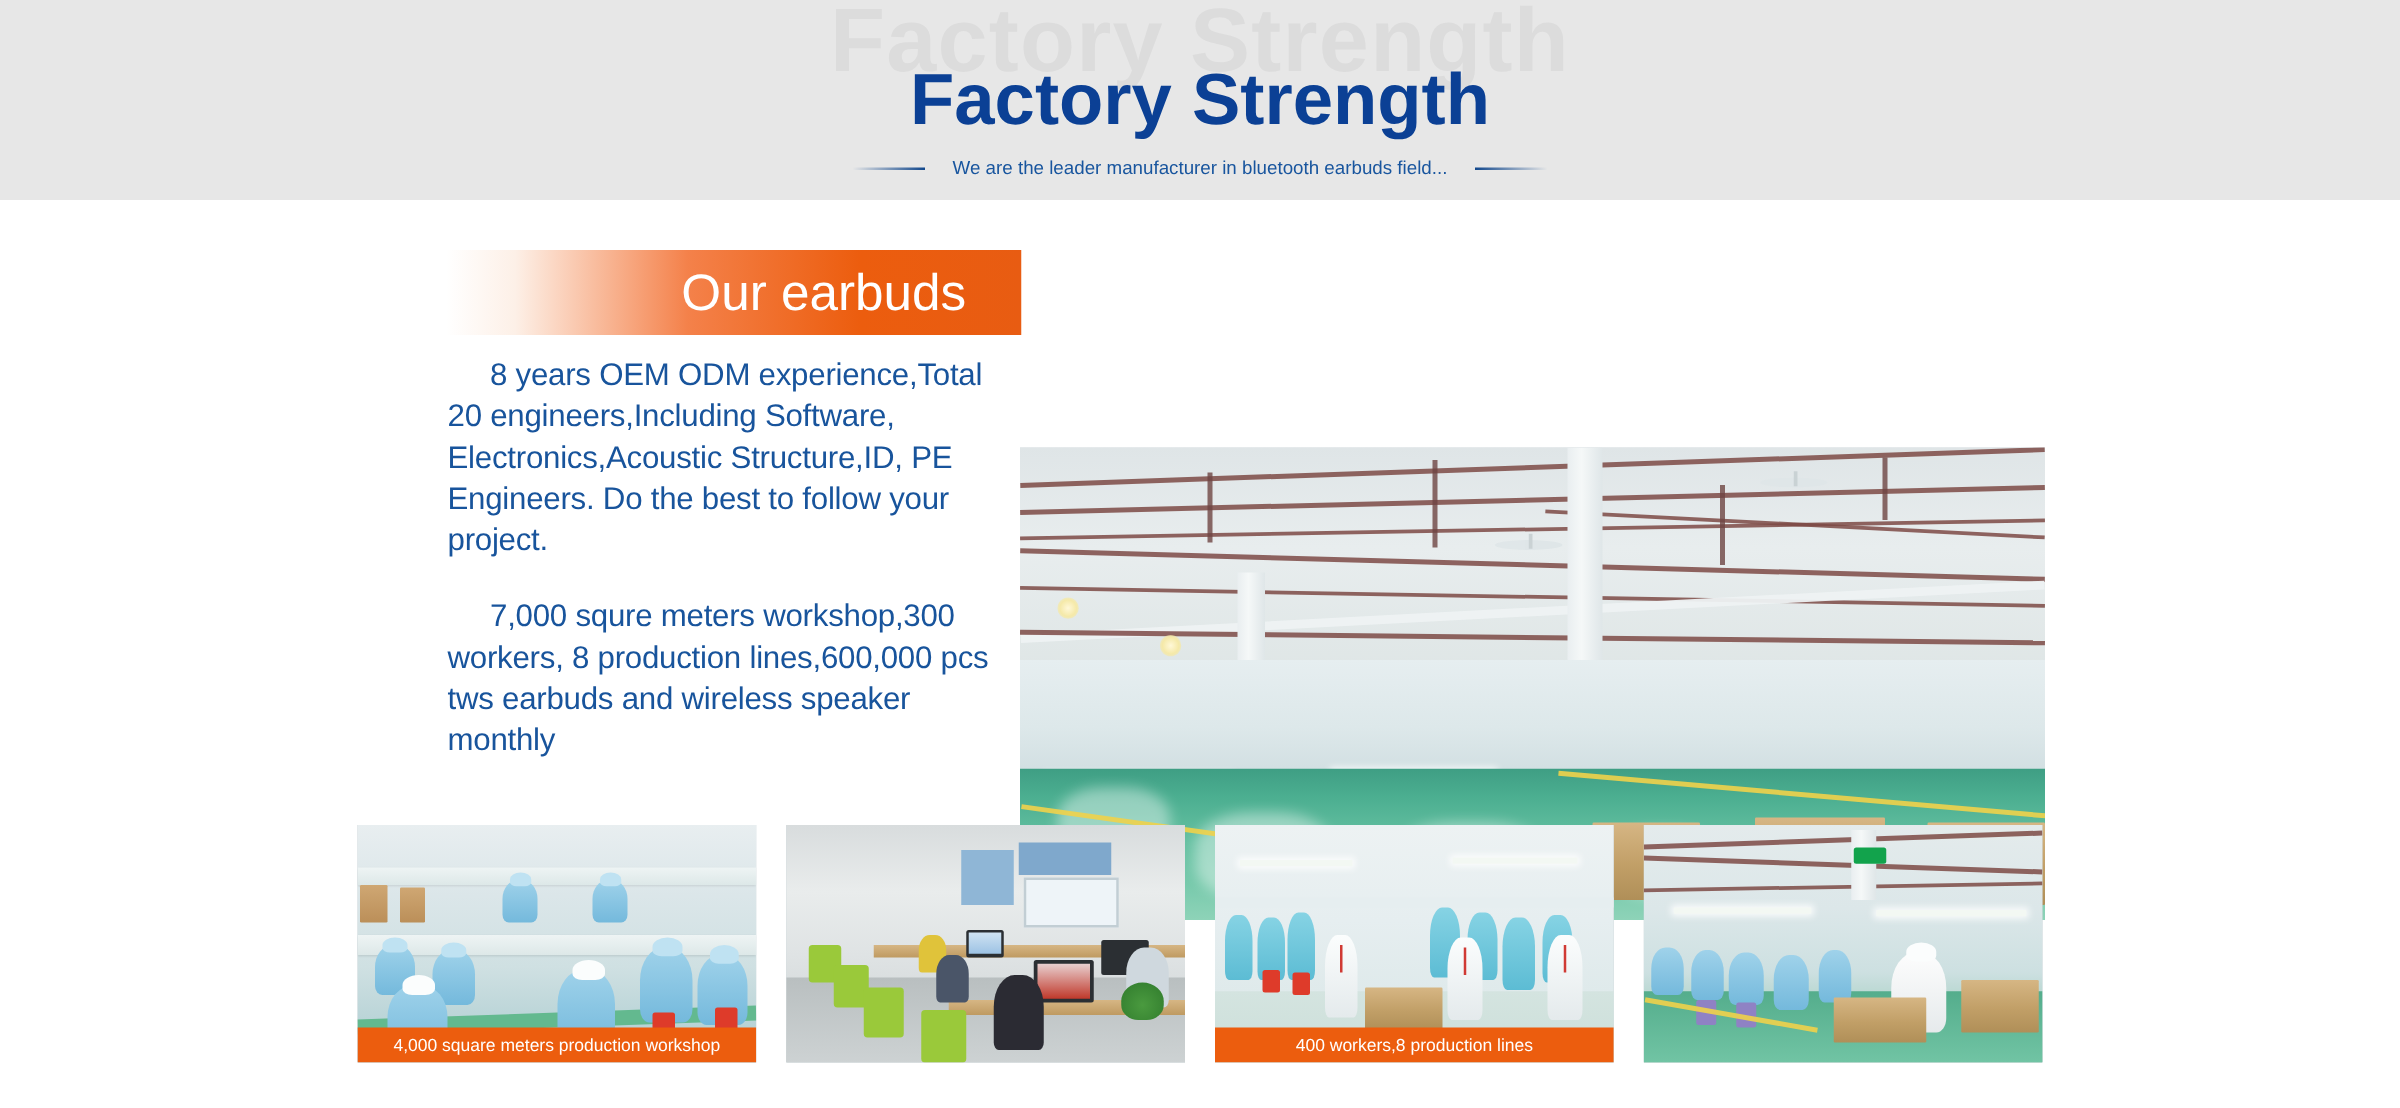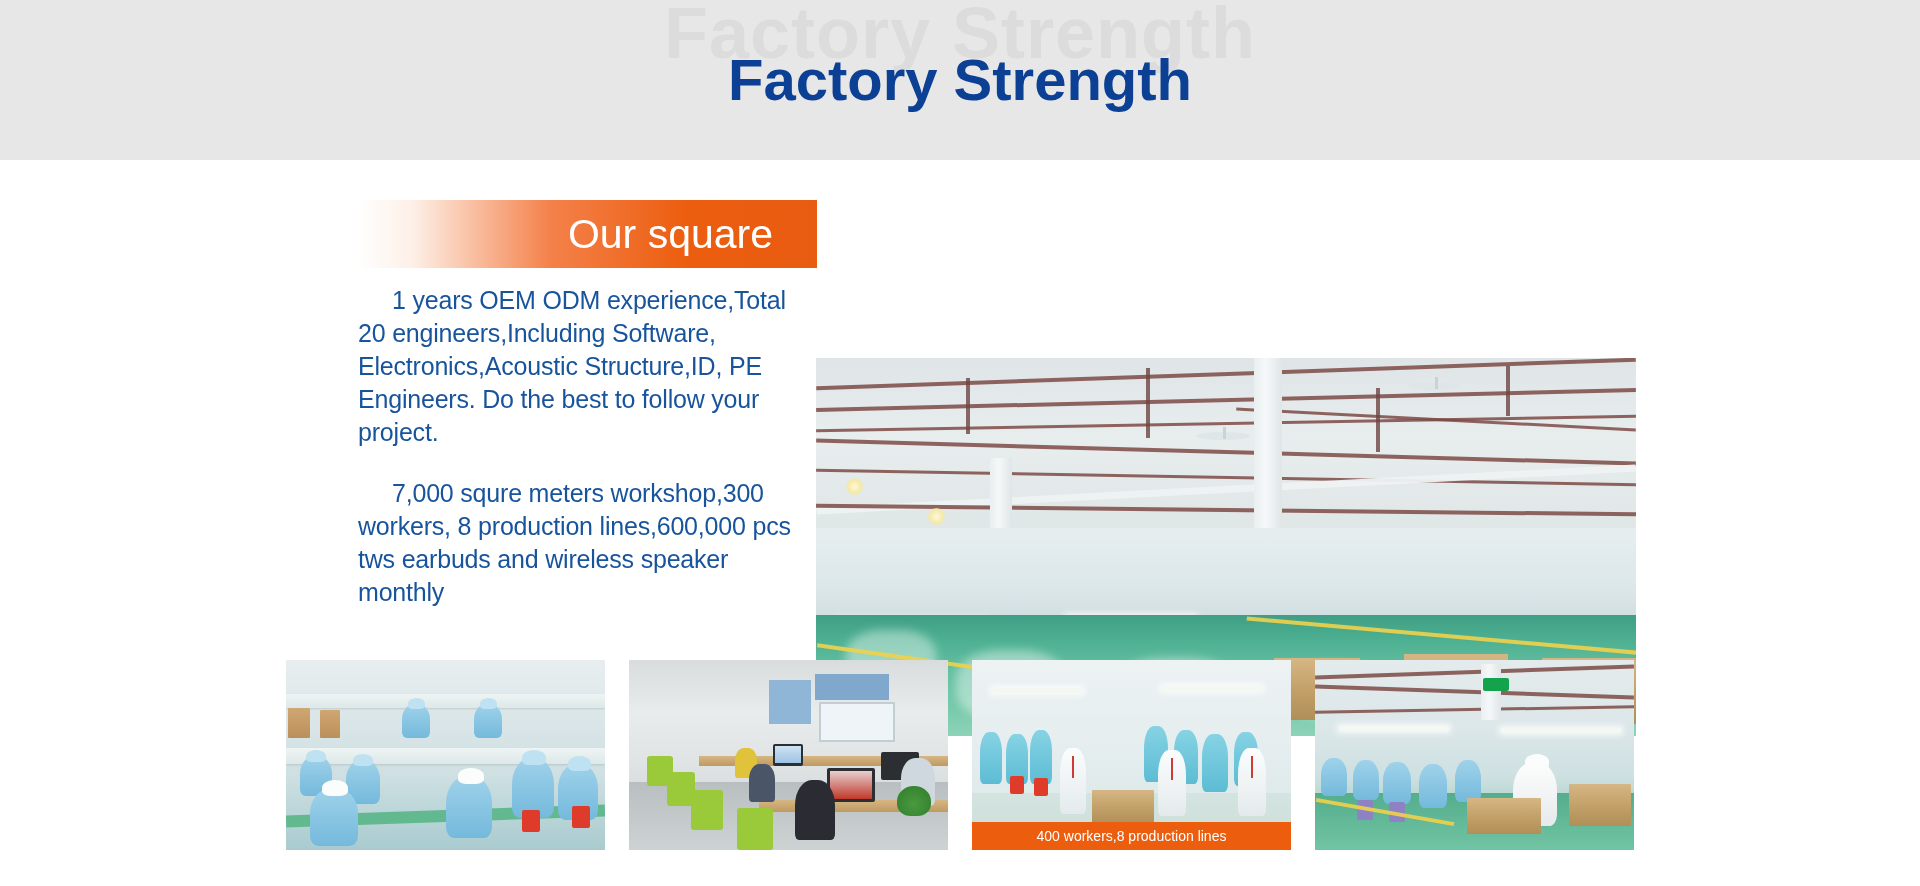--- a/index.html
+++ b/index.html
@@ -346,30 +346,35 @@
     position: absolute; left: 0; bottom: 0; width: 100%; height: 30%;
     background: linear-gradient(to bottom, #54ad8c, #71c4a4);
   }
 </style>
 </head>
 <body>
 
 <div class="header">
   <div class="ghost-title">Factory Strength</div>
   <h1 class="main-title">Factory Strength</h1>
+  <div class="subtitle-row">
+    <span class="sub-line left"></span>
+    <span class="subtitle-text">We are the leader manufacturer in bluetooth earbuds field...</span>
+    <span class="sub-line right"></span>
+  </div>
 </div>
 
 <div class="main-section">
 
   <div class="left-col">
     <div class="orange-banner">
-      <span class="orange-banner-text">Our square</span>
+      <span class="orange-banner-text">Our earbuds</span>
     </div>
     <div class="body-copy">
-      <p>1 years OEM ODM experience,Total 20 engineers,Including Software, Electronics,Acoustic Structure,ID, PE Engineers. Do the best to follow your project.</p>
+      <p>8 years OEM ODM experience,Total 20 engineers,Including Software, Electronics,Acoustic Structure,ID, PE Engineers. Do the best to follow your project.</p>
       <p>7,000 squre meters workshop,300 workers, 8 production lines,600,000 pcs tws earbuds and wireless speaker monthly</p>
     </div>
   </div>
 
   <div class="hero-photo">
     <div class="ph hero-ceiling"></div>
 
     <div class="pipe" style="left:0;top:14px;width:100%;transform:rotate(-2deg);"></div>
     <div class="pipe" style="left:0;top:40px;width:100%;transform:rotate(-1.4deg);"></div>
     <div class="pipe thin" style="left:0;top:64px;width:100%;transform:rotate(-1deg);"></div>
@@ -470,20 +475,21 @@
     <div class="worker blue" style="left:272px;top:104px;width:40px;height:56px;"></div>
     <div class="cap blue" style="left:282px;top:96px;width:23px;height:15px;"></div>
     <div class="worker blue" style="left:116px;top:44px;width:28px;height:34px;"></div>
     <div class="cap blue" style="left:122px;top:38px;width:17px;height:11px;"></div>
     <div class="worker blue" style="left:188px;top:44px;width:28px;height:34px;"></div>
     <div class="cap blue" style="left:194px;top:38px;width:17px;height:11px;"></div>
     <div class="carton" style="left:2px;top:48px;width:22px;height:30px;"></div>
     <div class="carton" style="left:34px;top:50px;width:20px;height:28px;"></div>
     <div class="stool" style="left:236px;top:150px;width:18px;height:22px;"></div>
     <div class="stool" style="left:286px;top:146px;width:18px;height:22px;"></div>
+    <div class="thumb-caption">4,000 square meters production workshop</div>
   </div>
 
   <div class="thumb">
     <div class="t2-bg"></div>
     <div class="t2-blind" style="left:186px;top:14px;width:74px;height:26px;"></div>
     <div class="t2-blind" style="left:140px;top:20px;width:42px;height:44px;background:#8fb6d6;"></div>
     <div style="position:absolute;left:190px;top:42px;width:76px;height:40px;background:#eef4f8;border:2px solid #c2ced4;"></div>
     <div class="t2-floor"></div>
     <div class="t2-desk" style="left:70px;top:96px;width:250px;height:10px;"></div>
     <div class="t2-desk" style="left:130px;top:140px;width:190px;height:12px;"></div>

